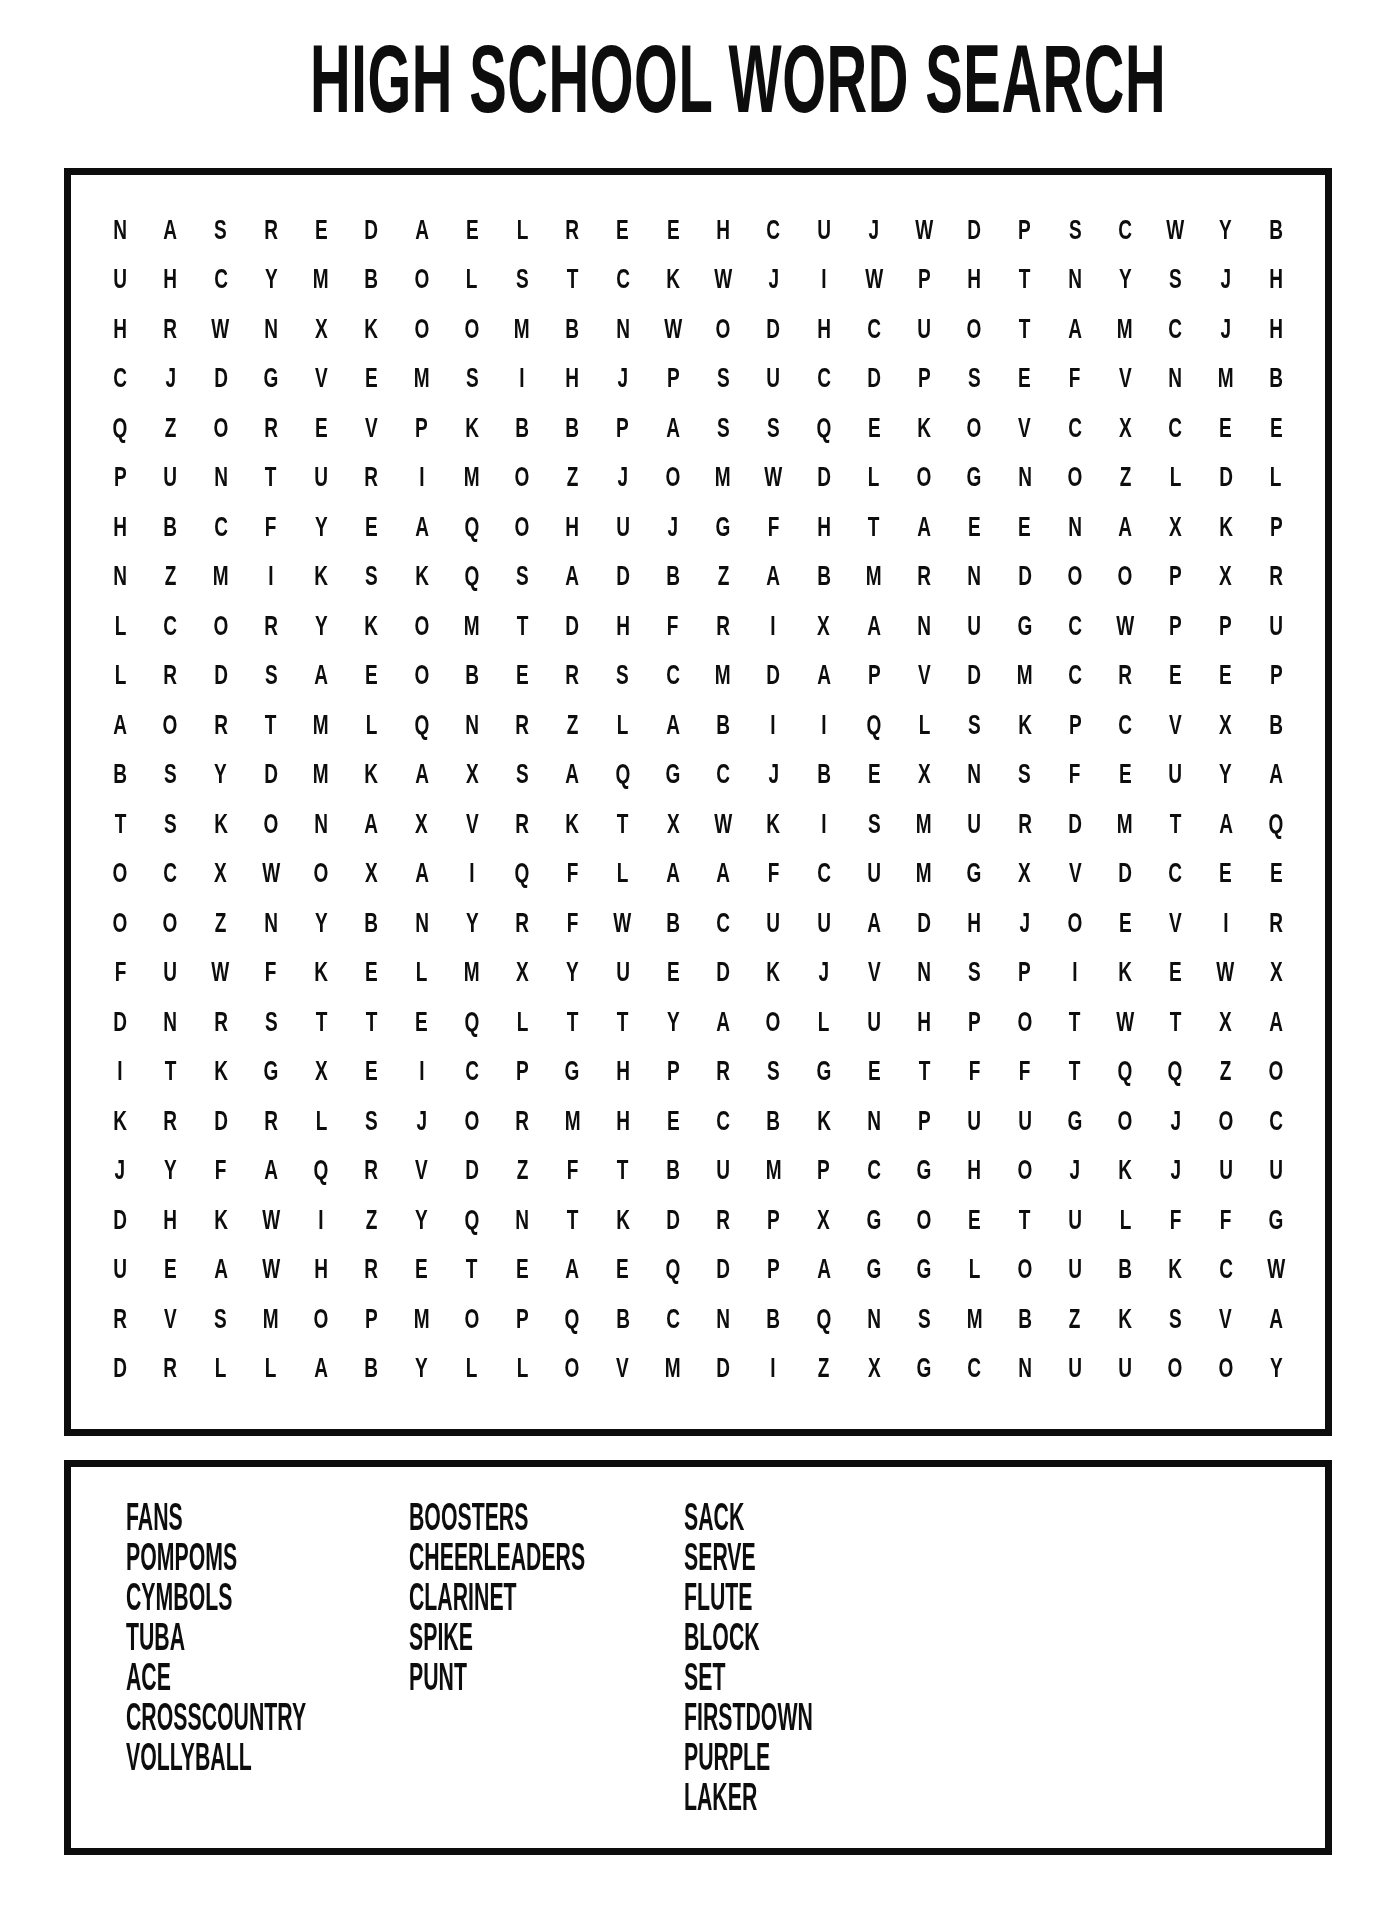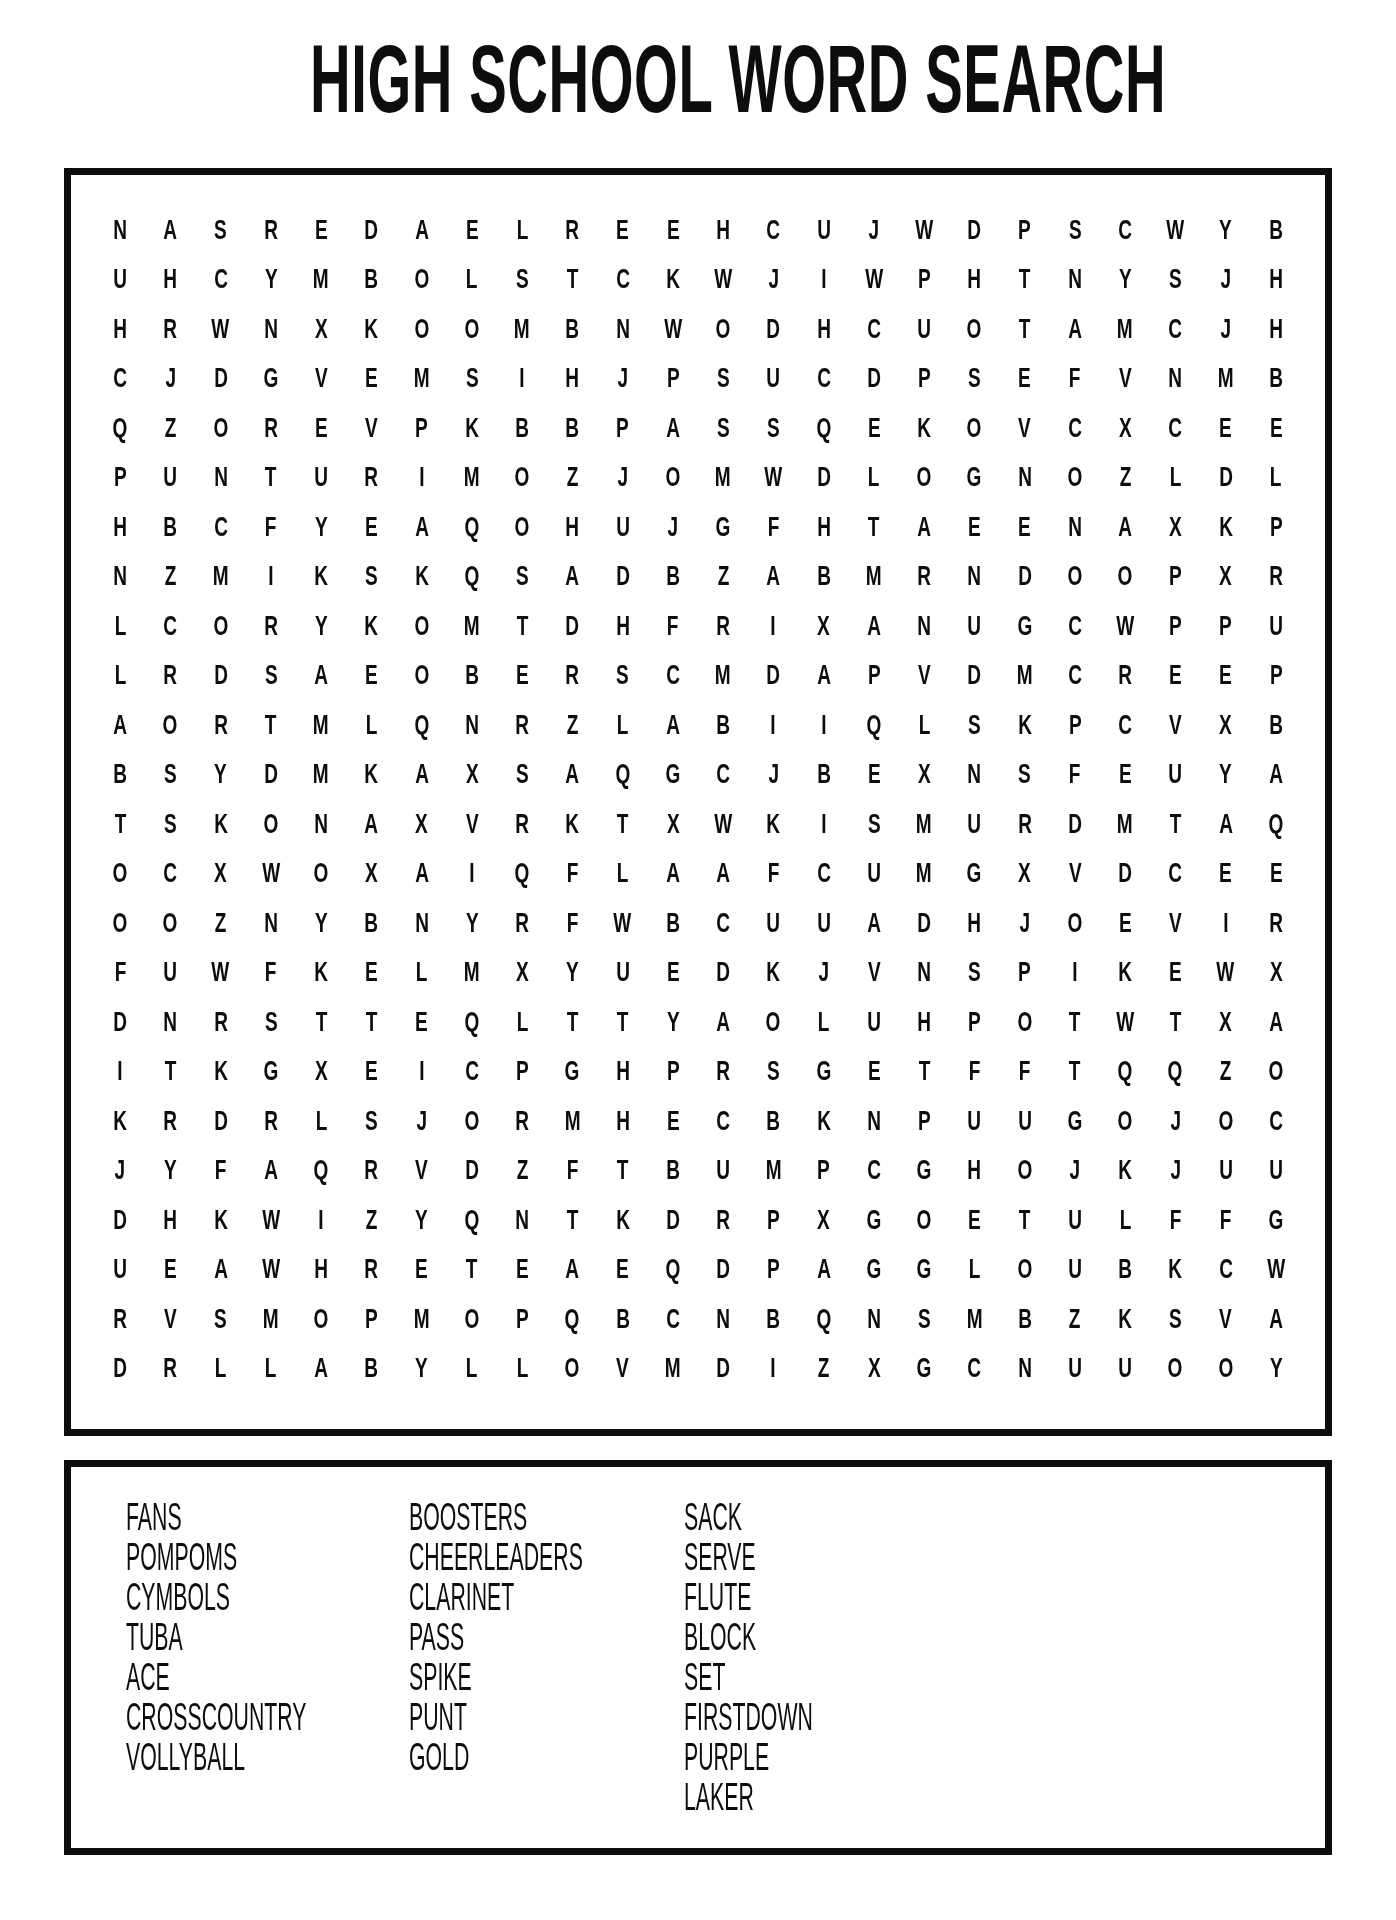--- a/index.html
+++ b/index.html
@@ -88,21 +88,21 @@
     display: grid;
     grid-template-columns: 283px 275px 280px auto;
     align-items: start;
   }
   .word-col {
     display: flex;
     flex-direction: column;
   }
   .word {
     font-size: 38px;
-    font-weight: normal;
+    font-weight: bold;
     line-height: 40px;
     white-space: nowrap;
   }
   .word > span {
     display: inline-block;
     transform: scaleX(0.56);
     transform-origin: left center;
   }
 </style>
 </head>
@@ -1855,24 +1855,22 @@
           <div class="word"><span>CYMBOLS</span></div>
           <div class="word"><span>TUBA</span></div>
           <div class="word"><span>ACE</span></div>
           <div class="word"><span>CROSSCOUNTRY</span></div>
           <div class="word"><span>VOLLYBALL</span></div>
         </div>
         <div class="word-col">
           <div class="word"><span>BOOSTERS</span></div>
           <div class="word"><span>CHEERLEADERS</span></div>
           <div class="word"><span>CLARINET</span></div>
-          <div class="word"><span>PASS</span></div>
           <div class="word"><span>SPIKE</span></div>
           <div class="word"><span>PUNT</span></div>
-          <div class="word"><span>GOLD</span></div>
         </div>
         <div class="word-col">
           <div class="word"><span>SACK</span></div>
           <div class="word"><span>SERVE</span></div>
           <div class="word"><span>FLUTE</span></div>
           <div class="word"><span>BLOCK</span></div>
           <div class="word"><span>SET</span></div>
           <div class="word"><span>FIRSTDOWN</span></div>
           <div class="word"><span>PURPLE</span></div>
           <div class="word"><span>LAKER</span></div>

